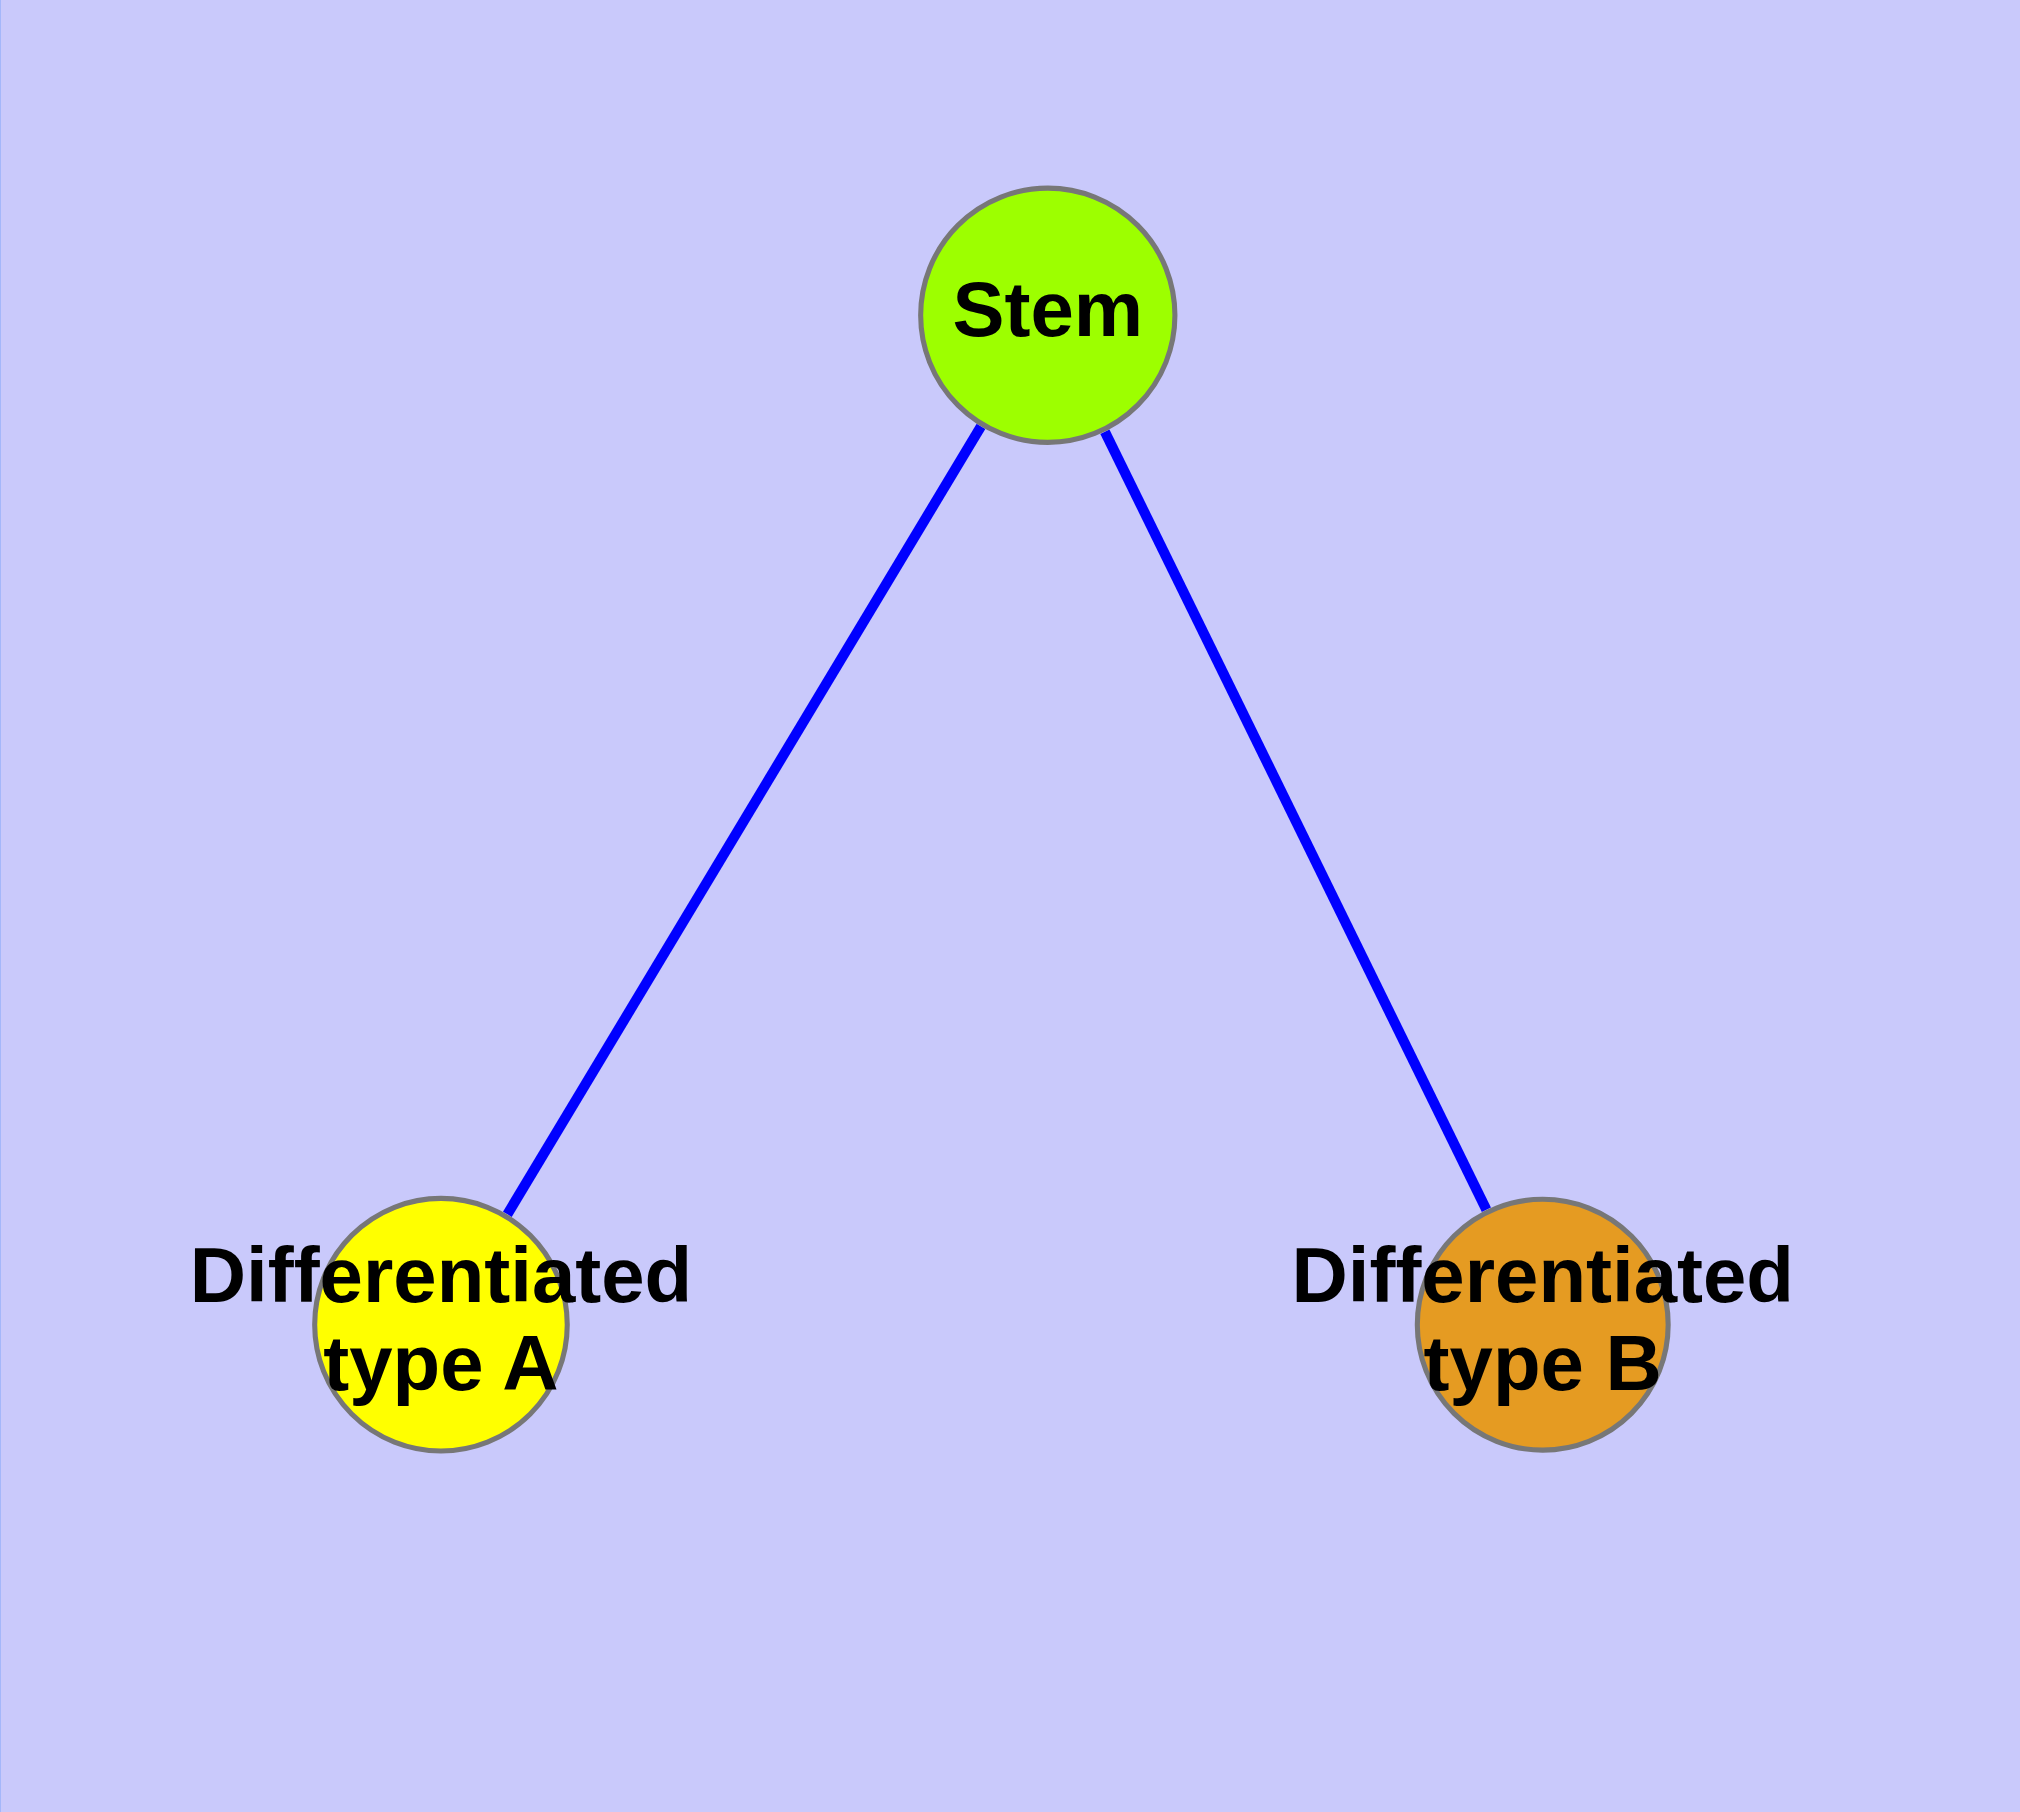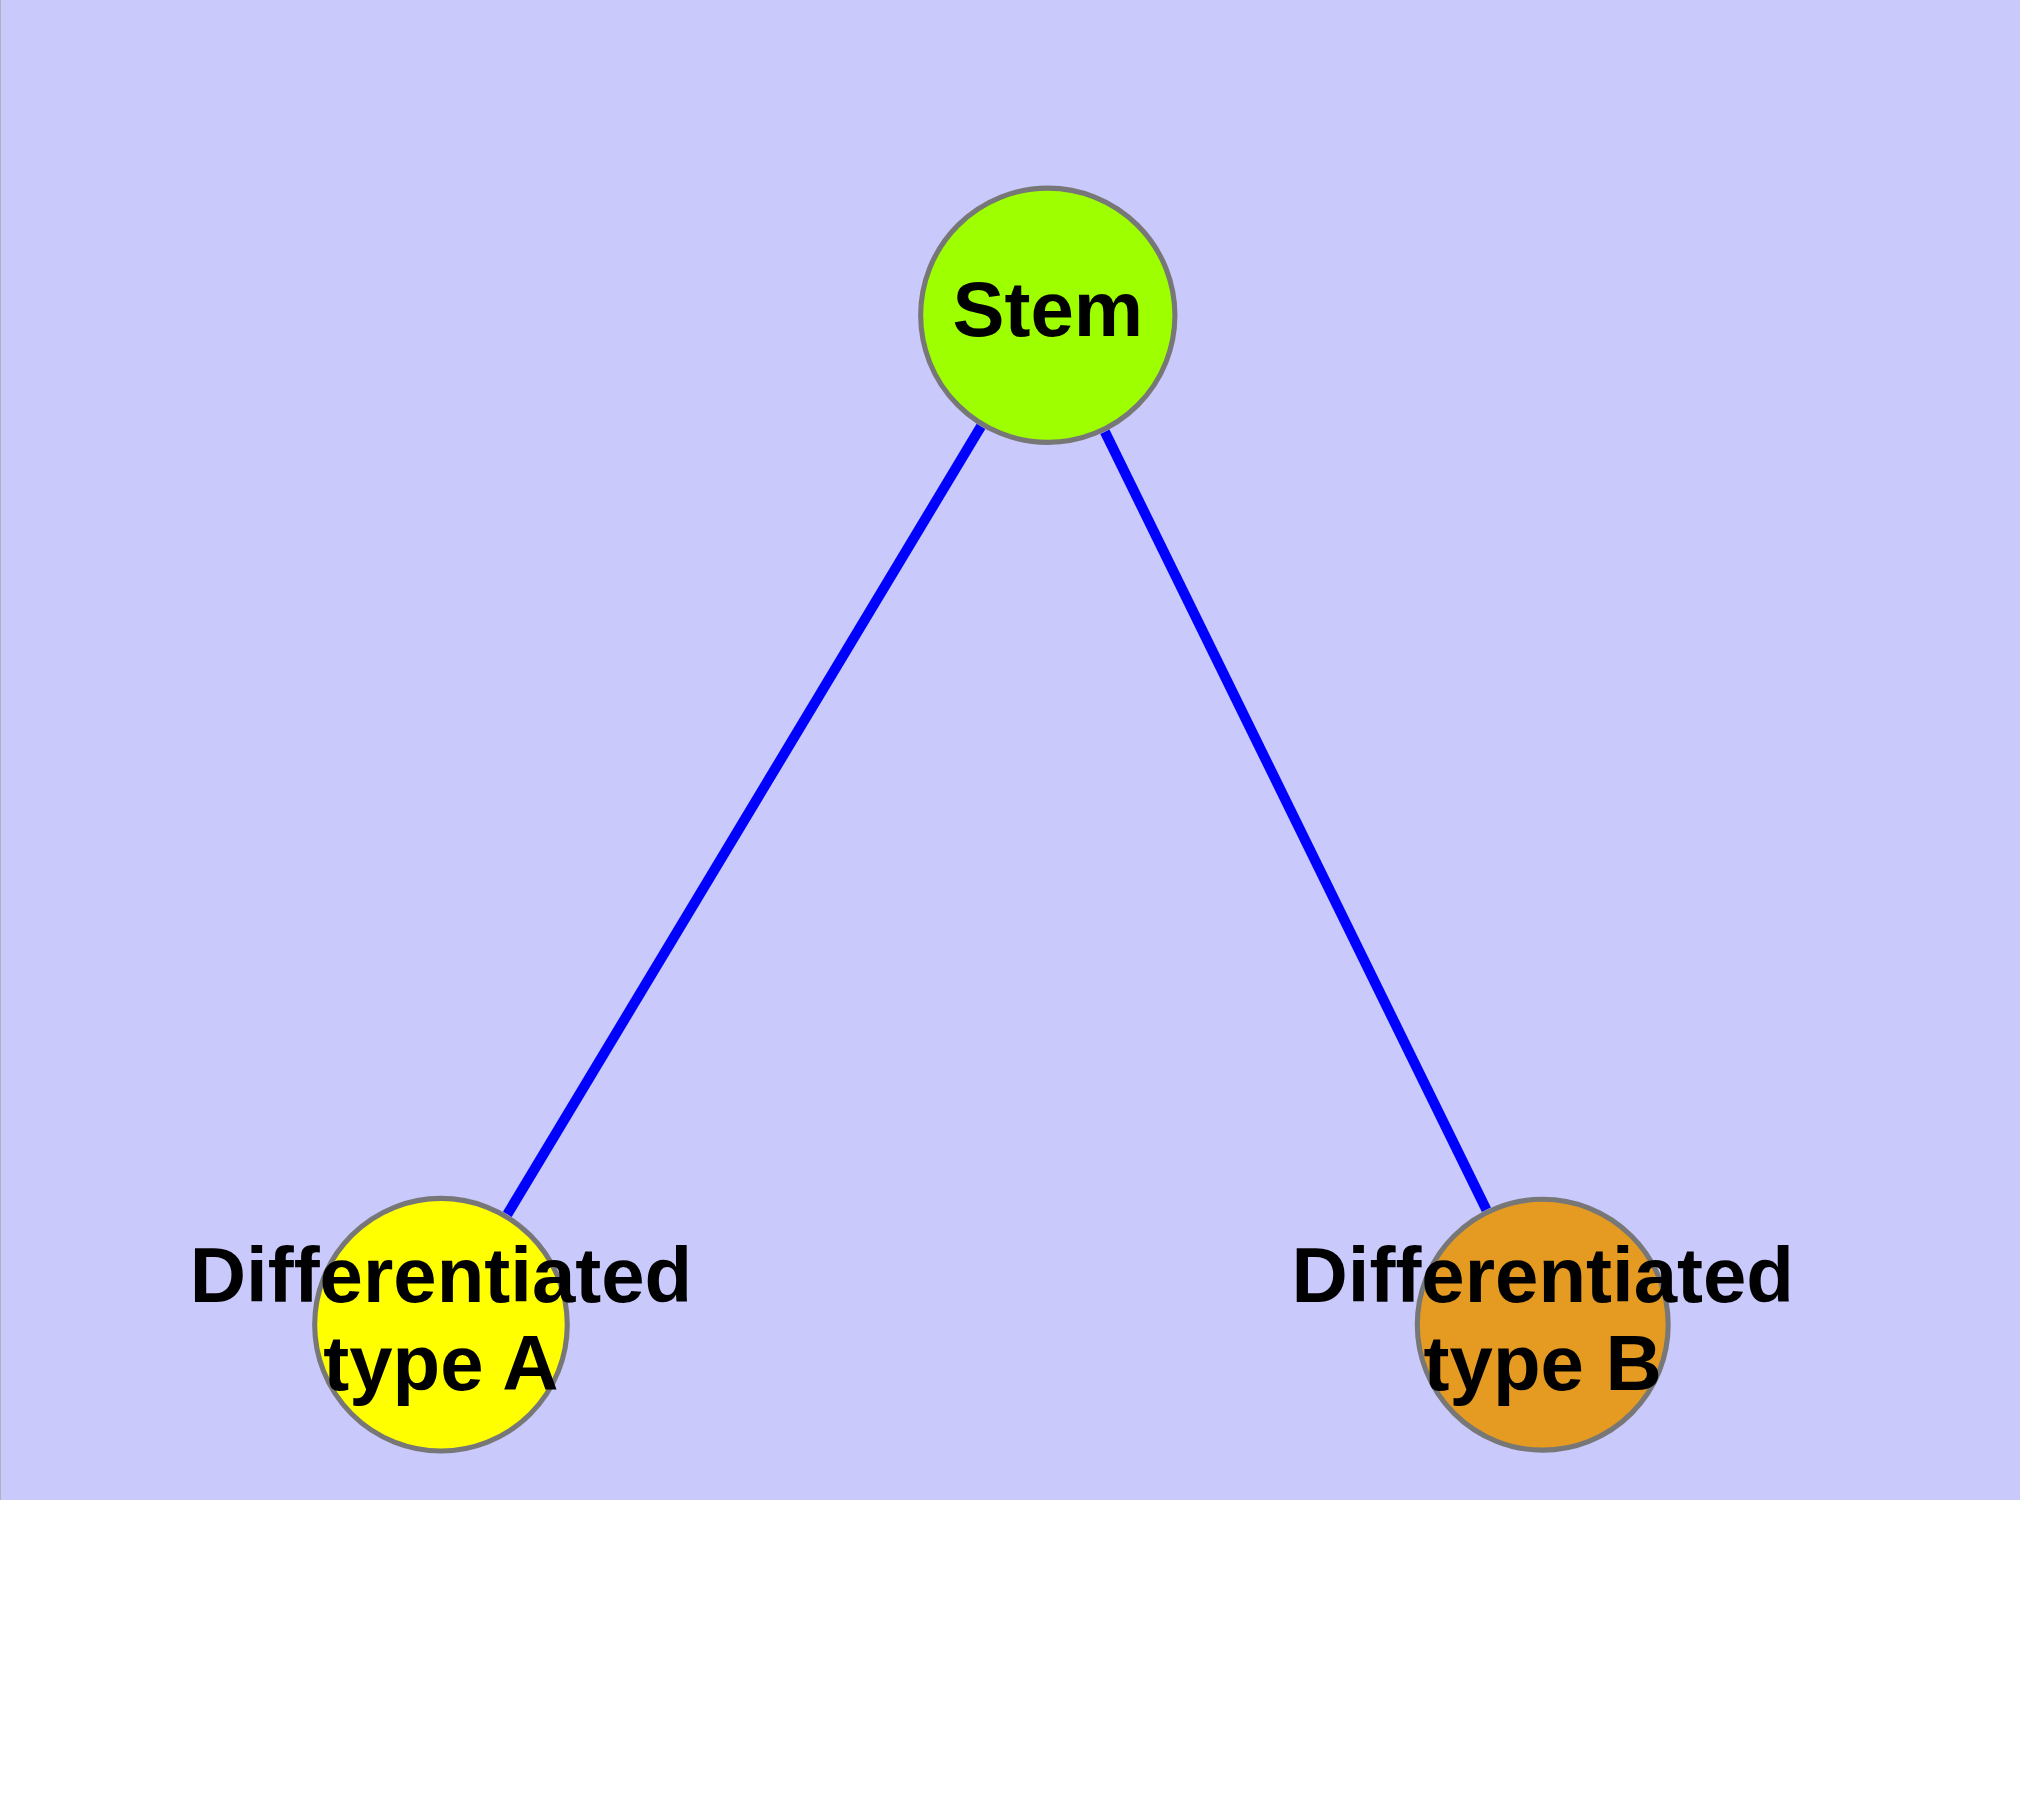--- a/index.html
+++ b/index.html
@@ -30,21 +30,21 @@
     fill: #000000;
     text-anchor: middle;
     dominant-baseline: middle;
     paint-order: normal;
     white-space: pre;
   }
 </style>
 </head>
 <body>
 
-<div id="canvas" style="width: 2021px; height: 1500px; background: #4d7c0f;">
+<div id="canvas" style="width: 2021px; height: 1812px; background: #3b82f6;">
   <svg id="graph-svg" viewBox="0 0 2384 2138" preserveAspectRatio="xMidYMid meet" xmlns="http://www.w3.org/2000/svg" style="width: 2021px; height: 1812px;">
     <rect id="bg-rect" x="0" y="0" width="2384" height="2138" fill="#c9c9fb"></rect>
     <g id="edges-layer">
         <line x1="1157.168841191545" y1="503.12836611853345" x2="598.3159224763737" y2="1432.7286820260322" stroke="#0000ff" stroke-width="12" stroke-linecap="butt"></line>
         <line x1="1303.3604649320846" y1="509.3738248871793" x2="1753.520064021276" y2="1427.4219113858558" stroke="#0000ff" stroke-width="12" stroke-linecap="butt"></line>
       </g>
     <g id="nodes-layer">
         <g>
           <circle cx="1236" cy="372" r="150" fill="#9dff00" stroke="#777777" stroke-width="6"></circle>
           <text class="node-label" x="1236" y="372" font-size="92" fill="#000000"><tspan x="1236" dy="0">Stem</tspan></text>

